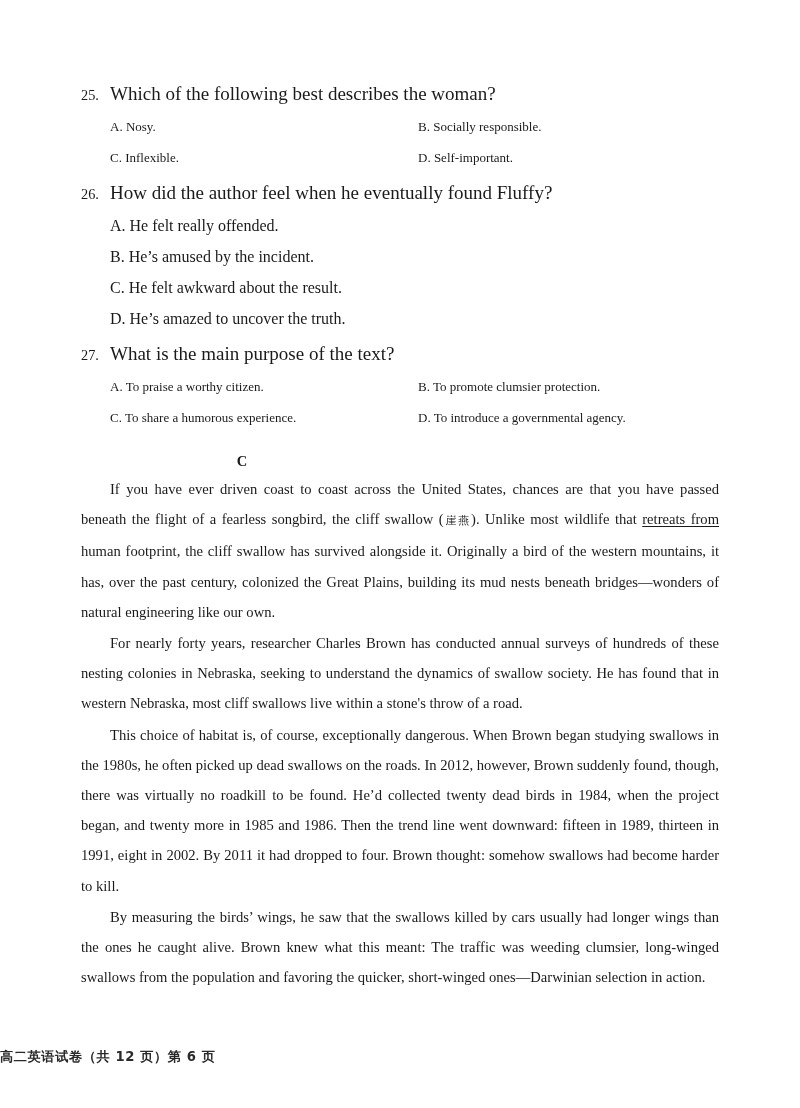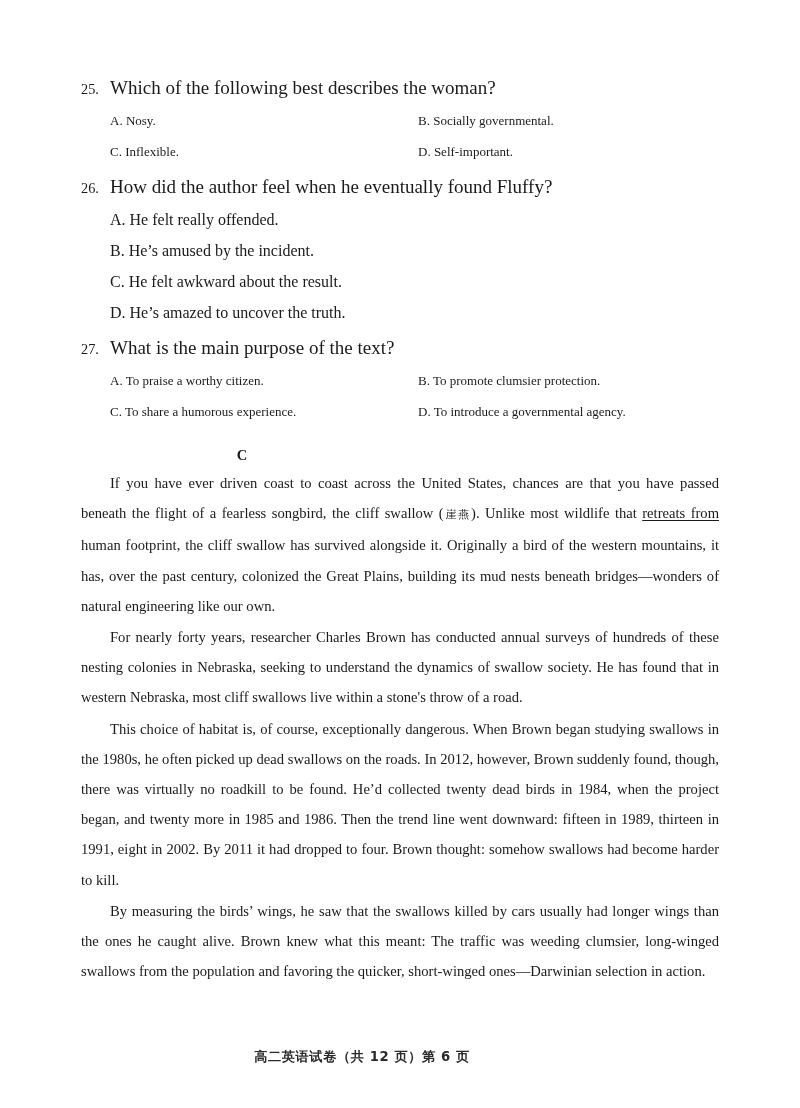--- a/index.html
+++ b/index.html
@@ -12,21 +12,21 @@
     width: 800px;
     height: 1108px;
     background: #ffffff;
     font-family: "Liberation Serif", "DejaVu Serif", serif;
     color: #1a1a1a;
     overflow: hidden;
   }
   .content {
     position: absolute;
     left: 81px;
-    top: 72px;
+    top: 78px;
     width: 638px;
   }
 
   
   .question {
     margin: 0 0 4px 0;
   }
   .q-stem {
     display: flex;
     align-items: baseline;
@@ -94,42 +94,42 @@
     font-family: "DejaVu Sans", sans-serif;
     font-size: 11px;
   }
 
   
   .footer {
     position: absolute;
     left: 0;
     top: 1048px;
     width: 724px;
-    text-align: center;
+    text-align: left;
     font-family: "DejaVu Sans", sans-serif;
     font-weight: bold;
     font-size: 13.2px;
     letter-spacing: 0.6px;
     color: #2a2a2a;
   }
 </style>
 </head>
 <body>
 
 <div class="page">
   <div class="content">
 
     <div class="question">
       <div class="q-stem">
         <span class="q-num">25.</span>
         <span class="q-text">Which of the following best describes the woman?</span>
       </div>
       <div class="opt-row-2">
         <span class="opt-col-a">A. Nosy.</span>
-        <span class="opt-col-b">B. Socially governmental.</span>
+        <span class="opt-col-b">B. Socially responsible.</span>
       </div>
       <div class="opt-row-2">
         <span class="opt-col-a">C. Inflexible.</span>
         <span class="opt-col-b">D. Self-important.</span>
       </div>
     </div>
 
     <div class="question">
       <div class="q-stem">
         <span class="q-num">26.</span>

